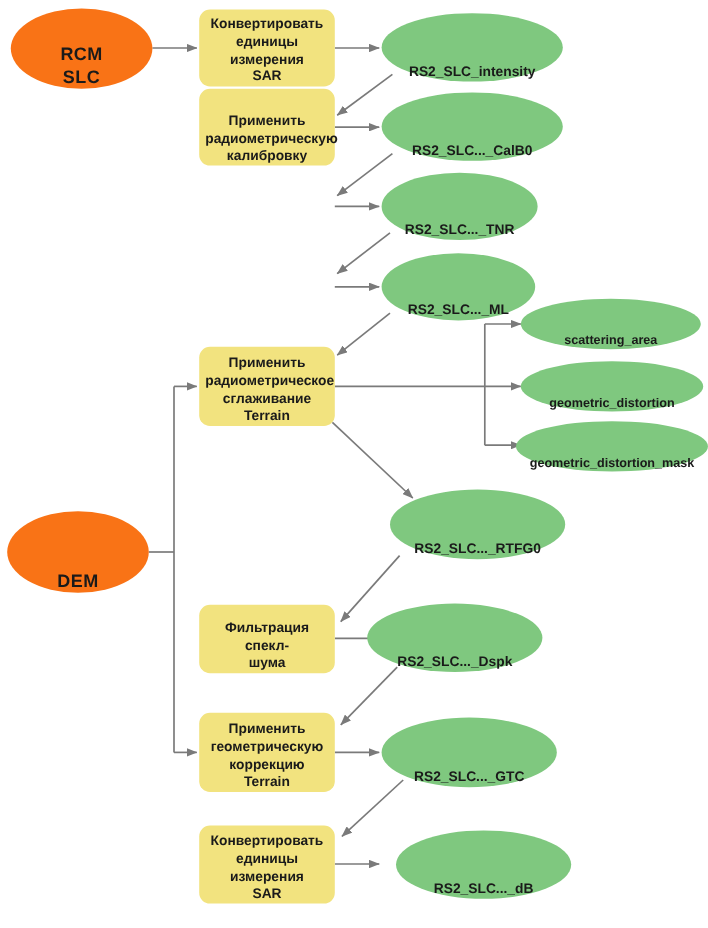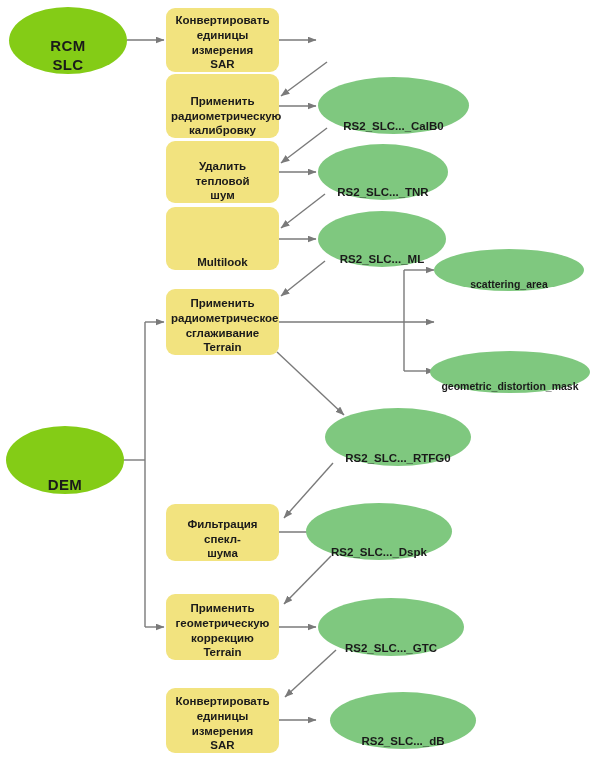--- a/index.html
+++ b/index.html
@@ -39,21 +39,21 @@
   }
   .node-label {
     display: block;
     width: 100%;
     padding: 0 5px;
     box-sizing: border-box;
     white-space: pre-line;
   }
   
   .node.source {
-    background: #84cc16;
+    background: #f97316;
     border-radius: 50%;
     font-size: 15px;
     letter-spacing: 0.4px;
   }
   
   .node.process {
     background: #F2E37F;
     border-radius: 9px;
     font-size: 11.5px;
   }
@@ -145,28 +145,21 @@
 единицы измерения
 SAR</span>
   </div>
 
   <div class="node process" style="left:166px; top:74px; width:113px; height:64px;">
     <span class="node-label">Применить
 радиометрическую
 калибровку</span>
   </div>
 
-  <div class="node process" style="left:166px; top:141px; width:113px; height:62px;">
-    <span class="node-label">Удалить тепловой
-шум</span>
-  </div>
-
-  <div class="node process" style="left:166px; top:207px; width:113px; height:63px;">
-    <span class="node-label">Multilook</span>
-  </div>
+
 
   <div class="node process" style="left:166px; top:289px; width:113px; height:66px;">
     <span class="node-label">Применить
 радиометрическое
 сглаживание Terrain</span>
   </div>
 
   <div class="node process" style="left:166px; top:504px; width:113px; height:57px;">
     <span class="node-label">Фильтрация спекл-
 шума</span>
@@ -177,37 +170,43 @@
 геометрическую
 коррекцию Terrain</span>
   </div>
 
   <div class="node process" style="left:166px; top:688px; width:113px; height:65px;">
     <span class="node-label">Конвертировать
 единицы измерения
 SAR</span>
   </div>
 
+  <div class="node product" style="left:318px; top:11px; width:151px; height:57px;">
+    <span class="node-label">RS2_SLC_intensity</span>
+  </div>
 
   <div class="node product" style="left:318px; top:77px; width:151px; height:57px;">
     <span class="node-label">RS2_SLC..._CalB0</span>
   </div>
 
   <div class="node product" style="left:318px; top:144px; width:130px; height:56px;">
     <span class="node-label">RS2_SLC..._TNR</span>
   </div>
 
   <div class="node product" style="left:318px; top:211px; width:128px; height:56px;">
     <span class="node-label">RS2_SLC..._ML</span>
   </div>
 
   <div class="node product small" style="left:434px; top:249px; width:150px; height:42px;">
     <span class="node-label">scattering_area</span>
   </div>
 
+  <div class="node product small" style="left:434px; top:301px; width:152px; height:42px;">
+    <span class="node-label">geometric_distortion</span>
+  </div>
 
   <div class="node product small" style="left:430px; top:351px; width:160px; height:42px;">
     <span class="node-label">geometric_distortion_mask</span>
   </div>
 
   <div class="node product" style="left:325px; top:408px; width:146px; height:58px;">
     <span class="node-label">RS2_SLC..._RTFG0</span>
   </div>
 
   <div class="node product" style="left:306px; top:503px; width:146px; height:57px;">

